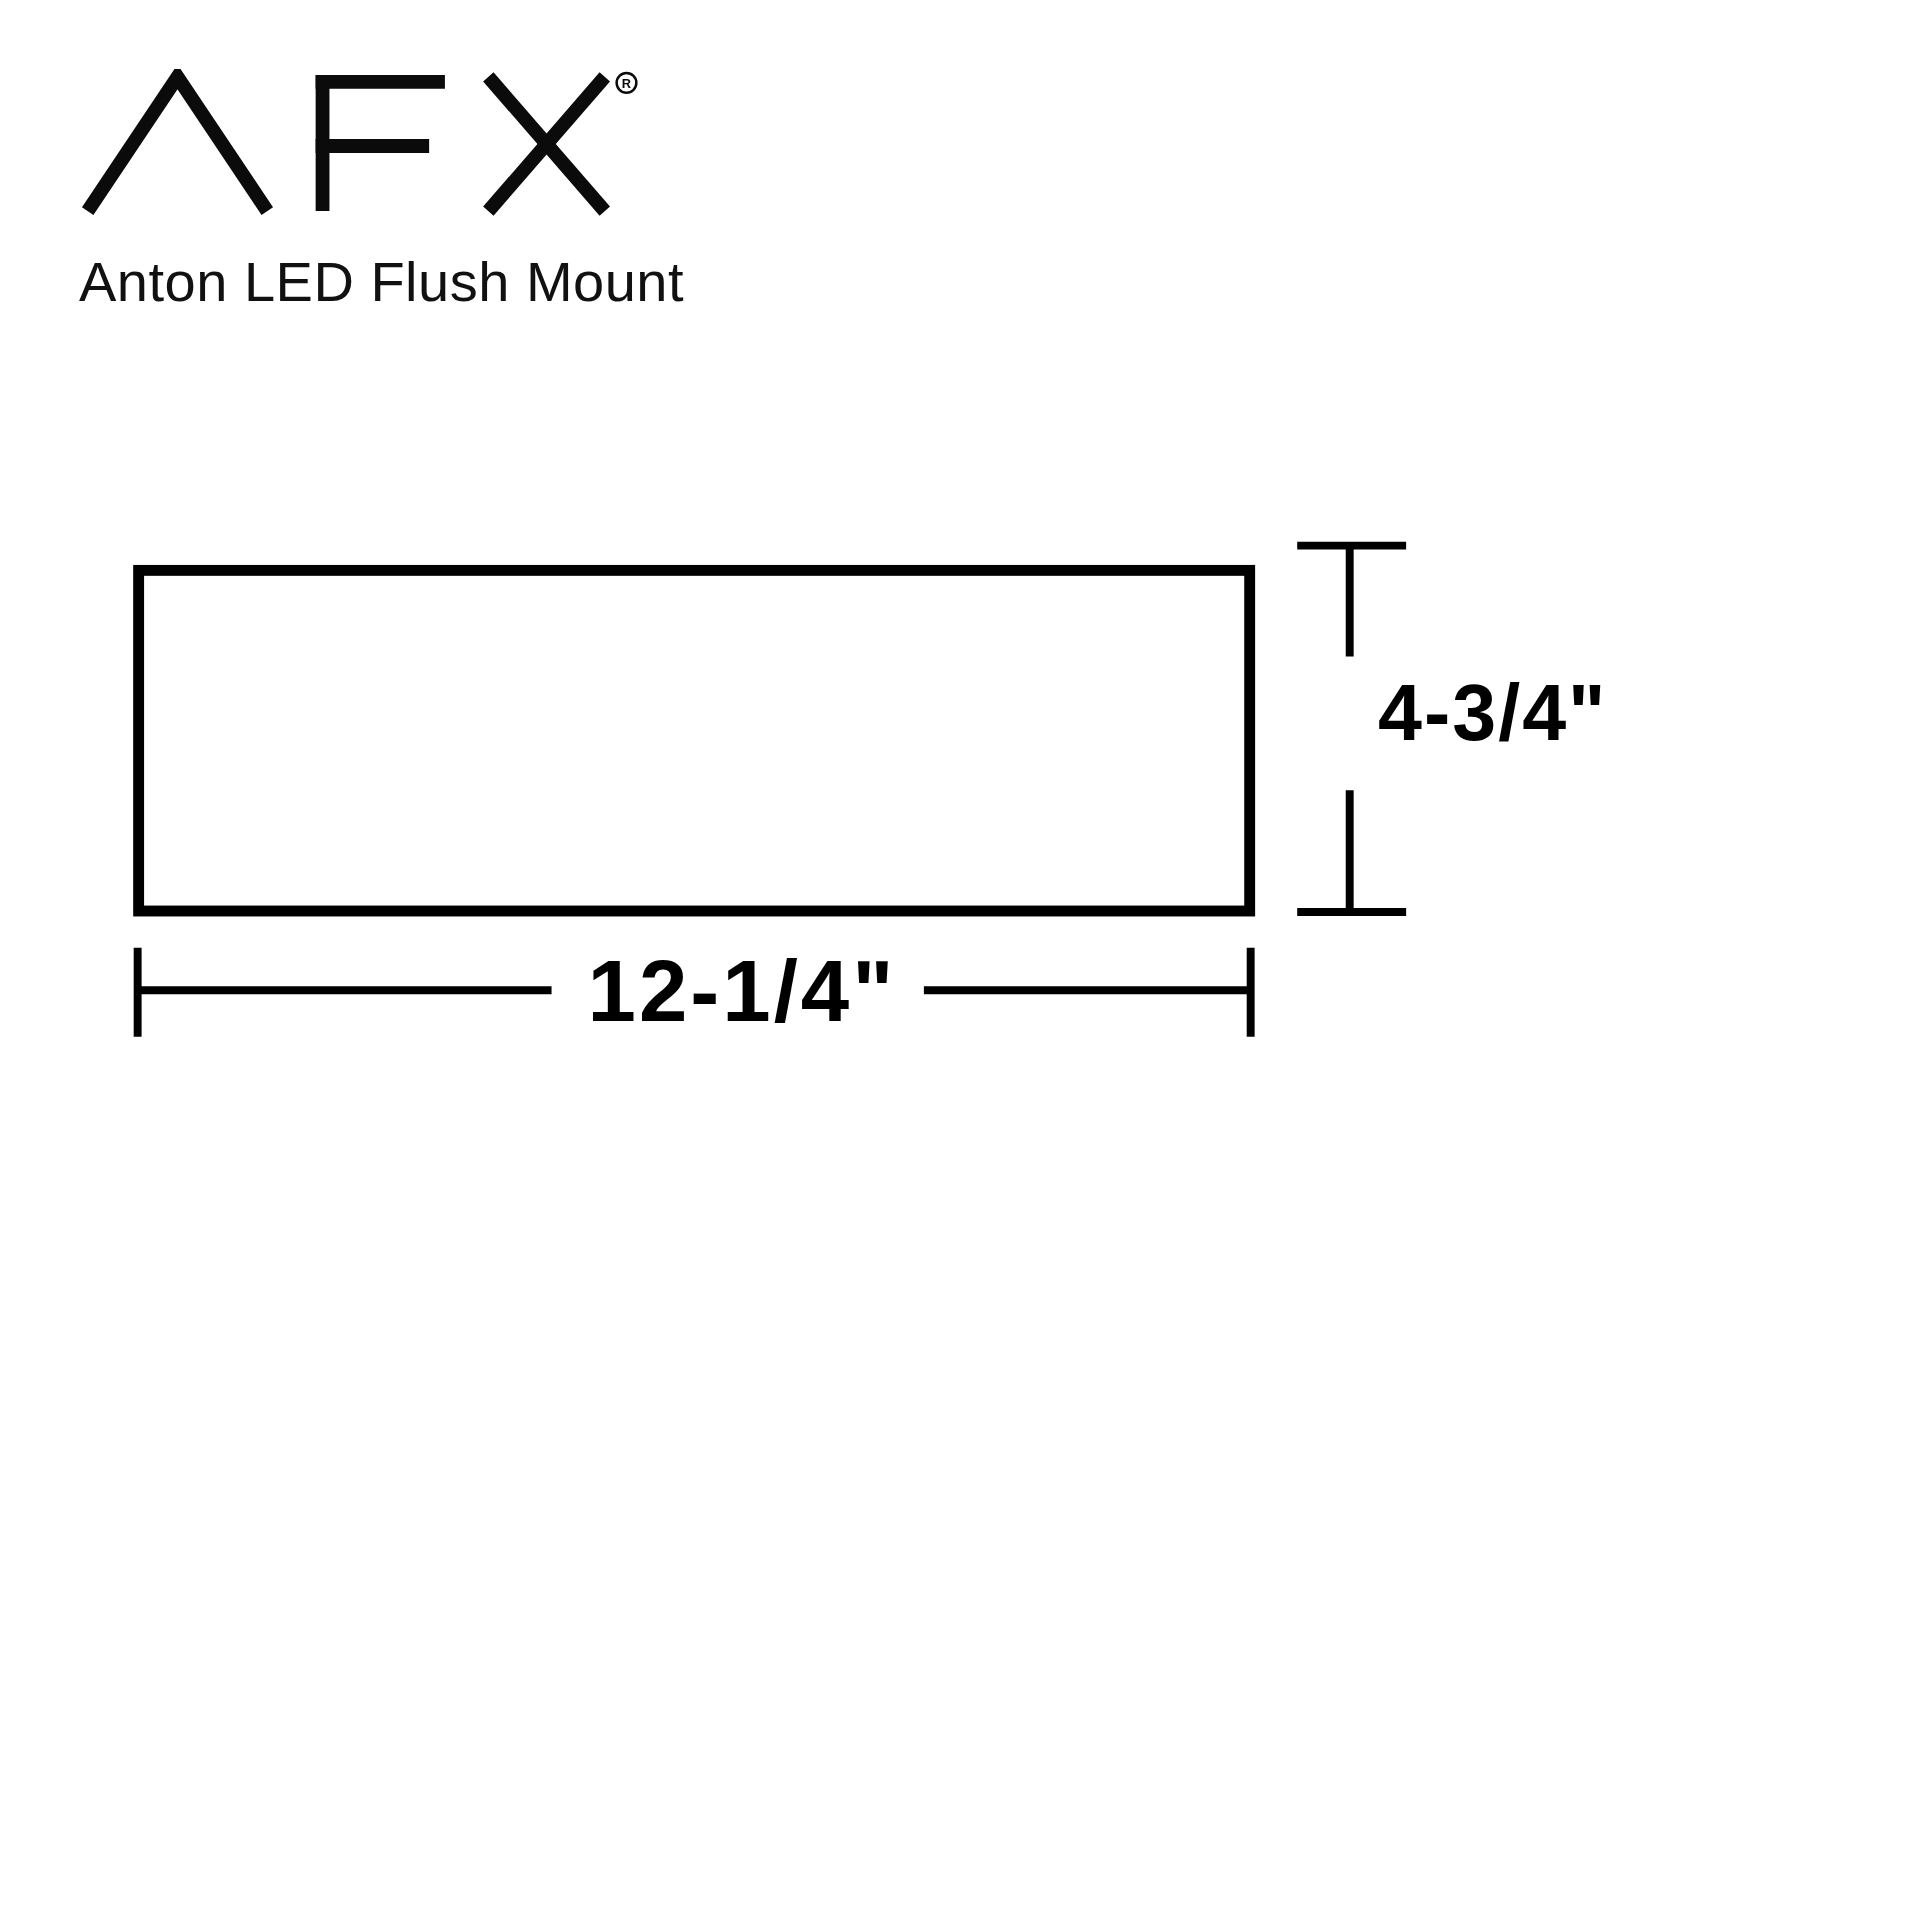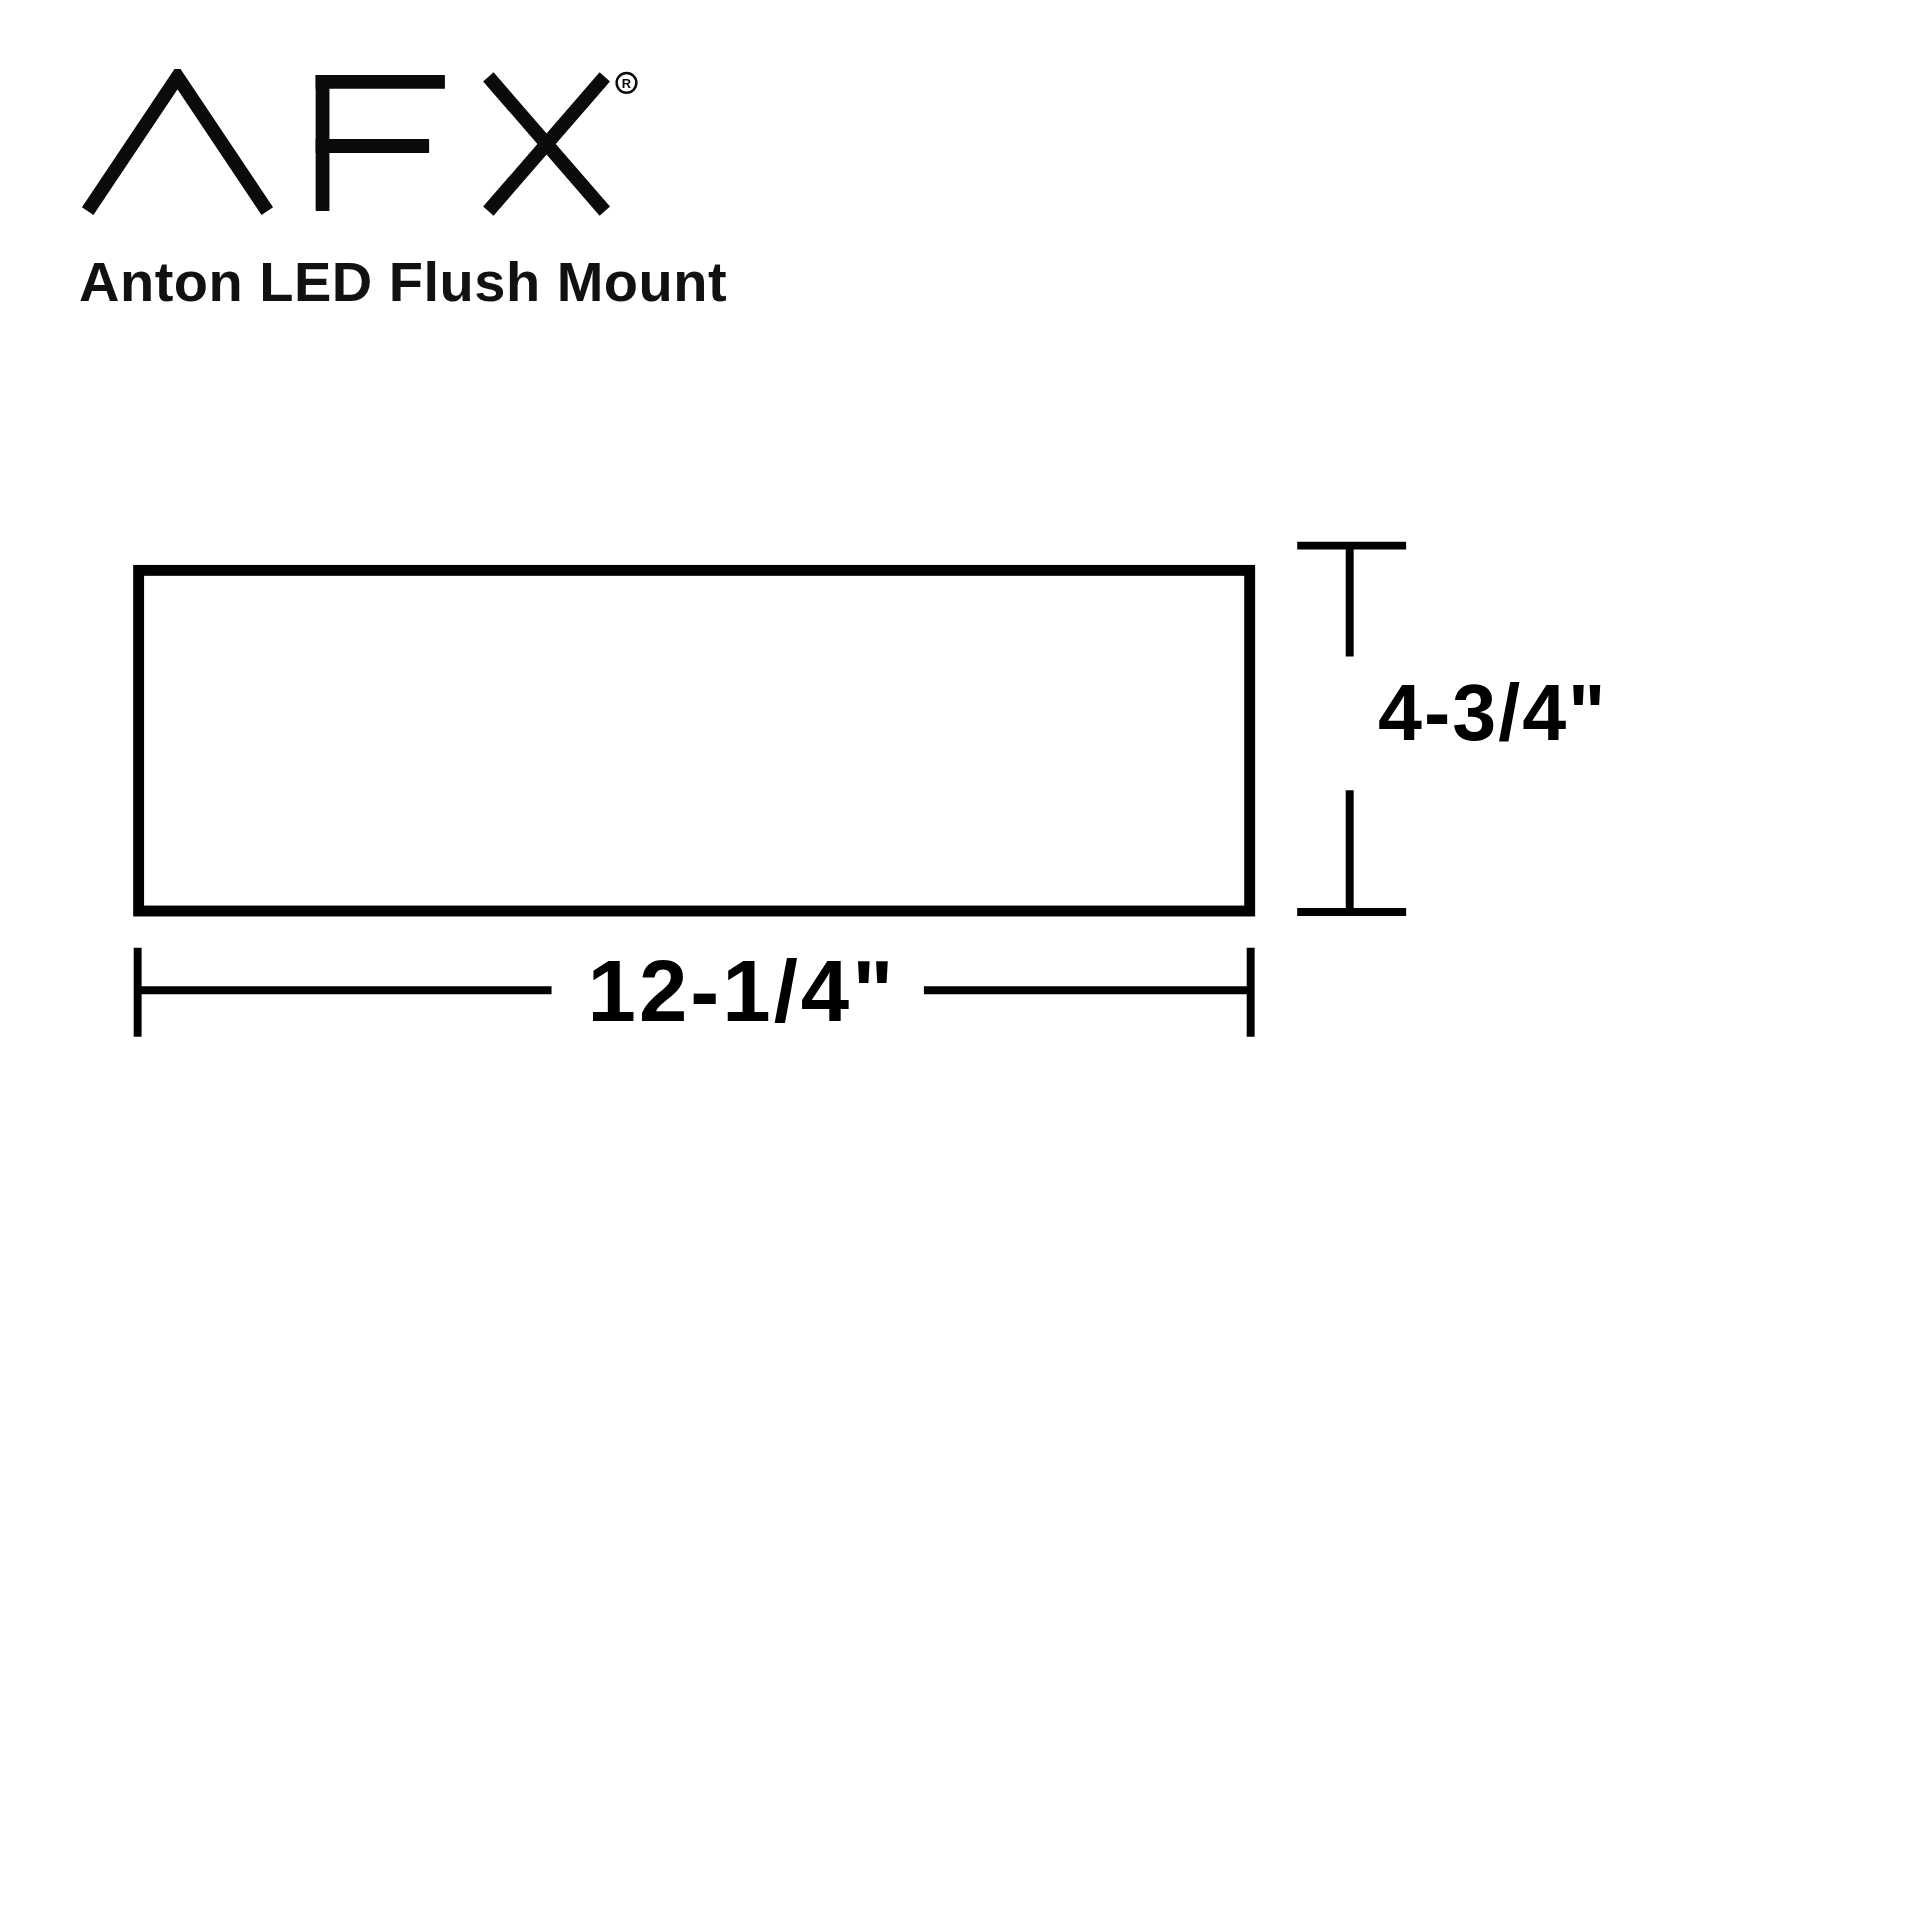--- a/index.html
+++ b/index.html
@@ -37,21 +37,21 @@
     font-weight: 700;
     fill: #0b0b0b;
   }
 
   
   .product-title {
     position: absolute;
     left: 79px;
     top: 249px;
     font-size: 56px;
-    font-weight: 700;
+    font-weight: 400;
     letter-spacing: 0.5px;
     color: #111111;
     white-space: nowrap;
   }
 
   
   .diagram-svg {
     position: absolute;
     left: 0;
     top: 0;

